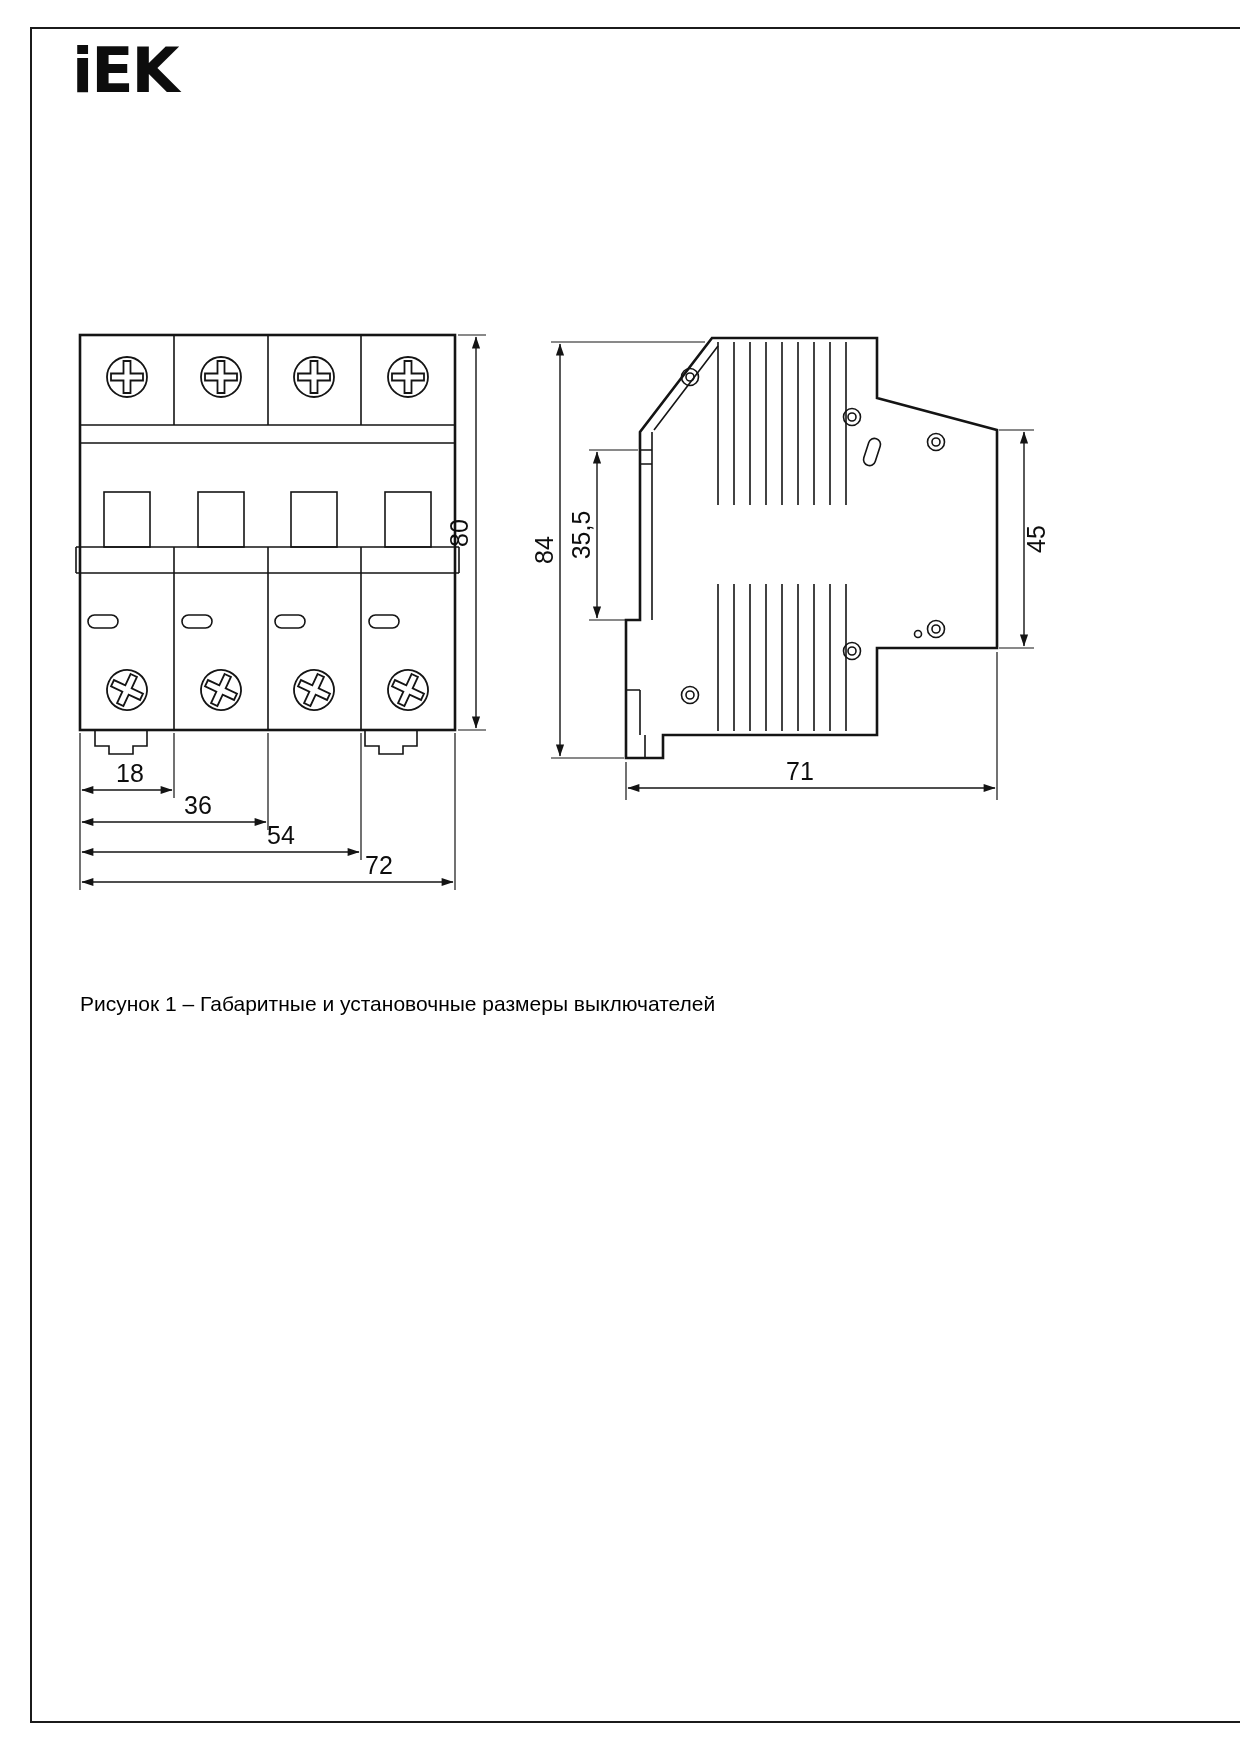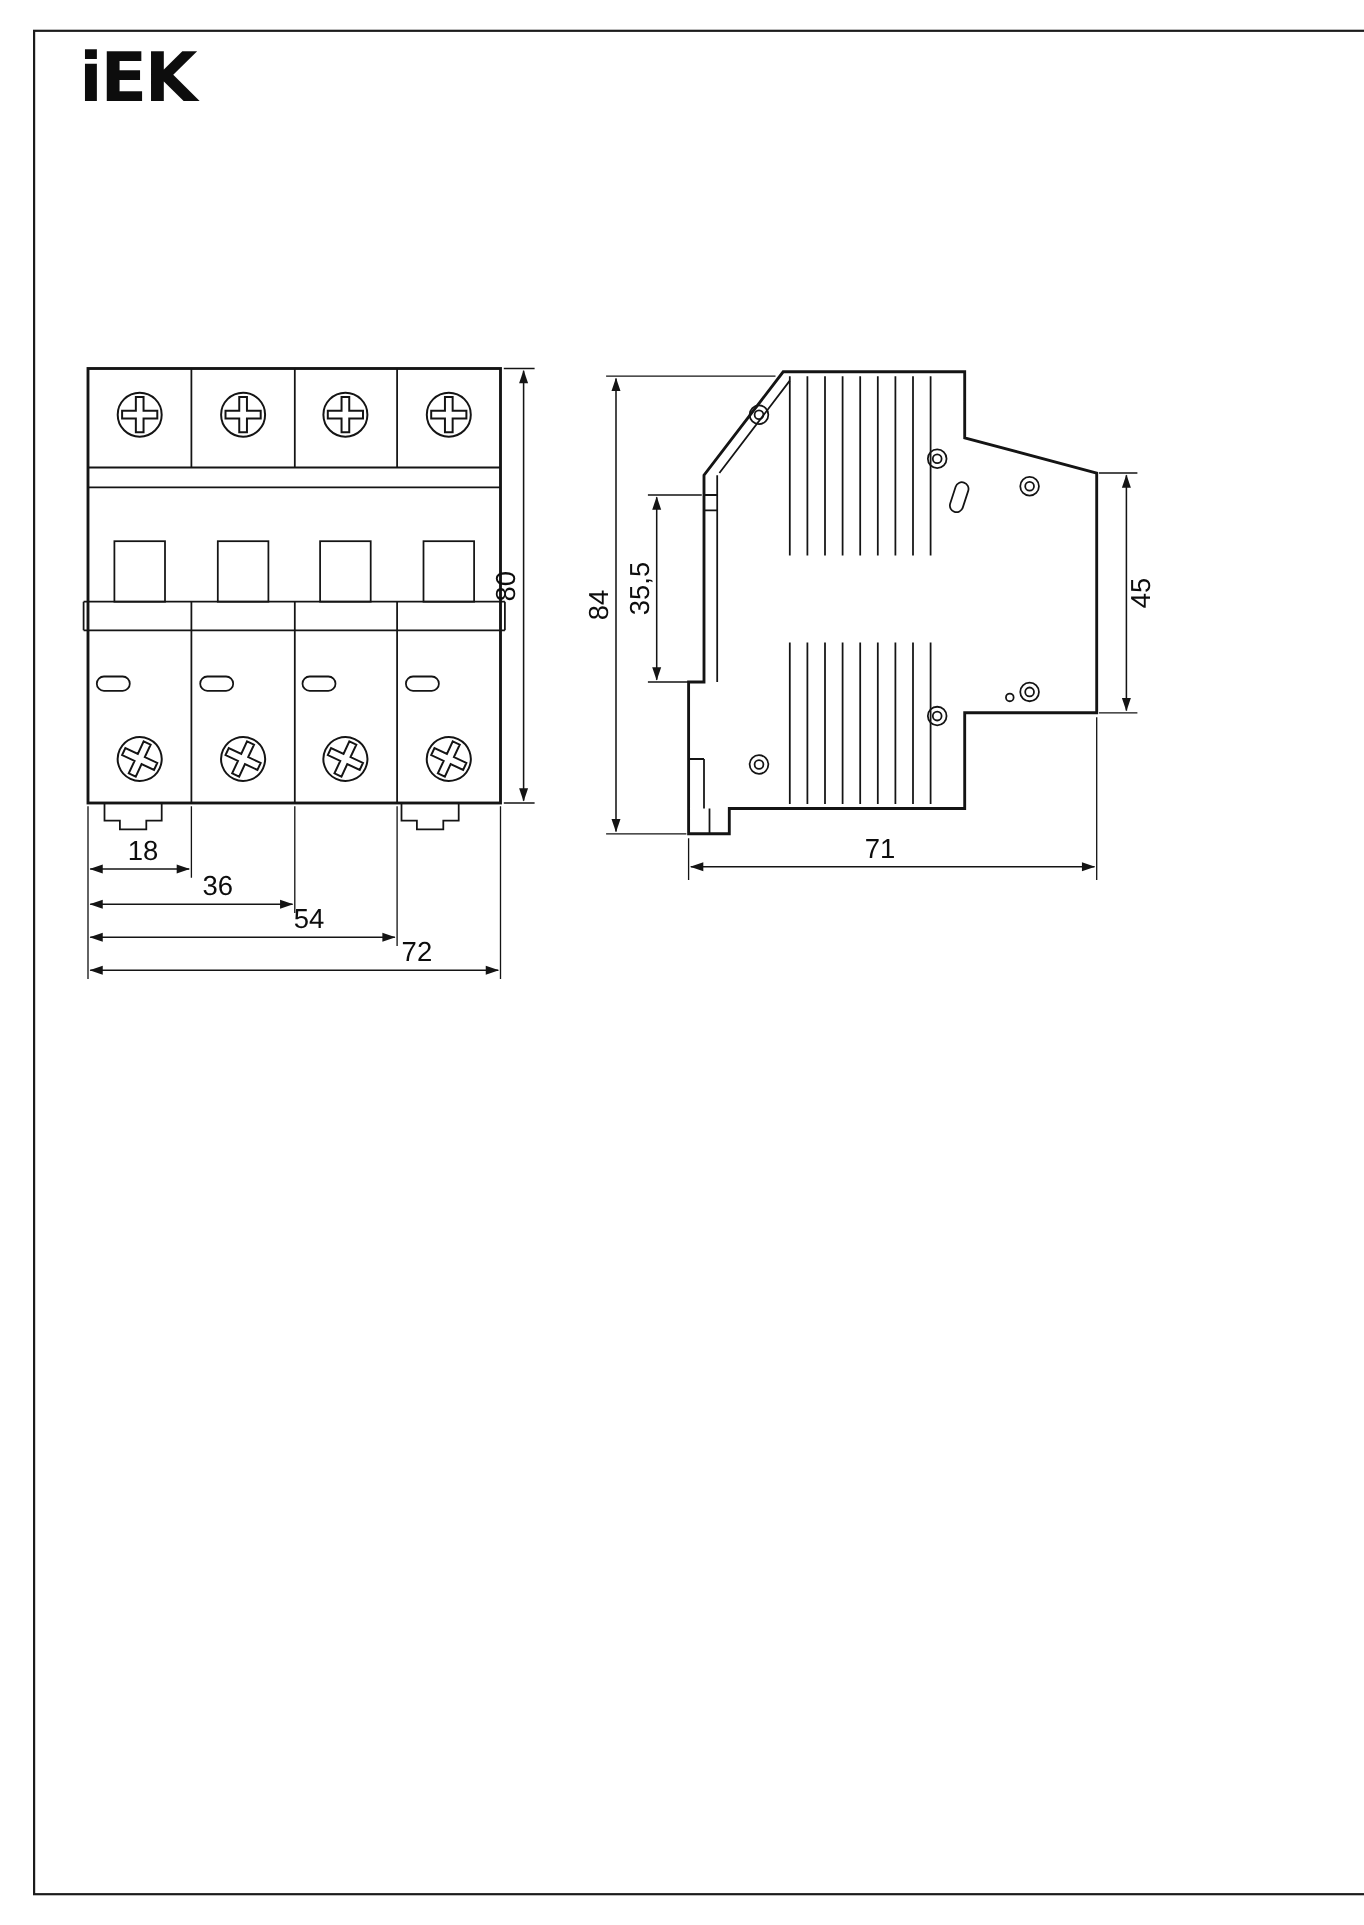--- a/index.html
+++ b/index.html
@@ -132,14 +132,15 @@
       <line class="dim" x1="1024" y1="432" x2="1024" y2="646" marker-start="url(#arr)" marker-end="url(#arr)"></line>
       <line class="dim" x1="628" y1="788" x2="995" y2="788" marker-start="url(#arr)" marker-end="url(#arr)"></line>
 
       <text class="dimlbl" text-anchor="middle" x="553" y="550" transform="rotate(-90 553 550)">84</text>
       <text class="dimlbl" text-anchor="middle" x="590" y="535" transform="rotate(-90 590 535)">35,5</text>
       <text class="dimlbl" text-anchor="middle" x="1045" y="539" transform="rotate(-90 1045 539)">45</text>
       <text class="dimlbl" text-anchor="middle" x="800" y="780">71</text>
     </g>
   </svg>
 
+  <div class="caption">Рисунок 1 – Габаритные и установочные размеры выключателей</div>
 
 </div>
 
 </body></html>

